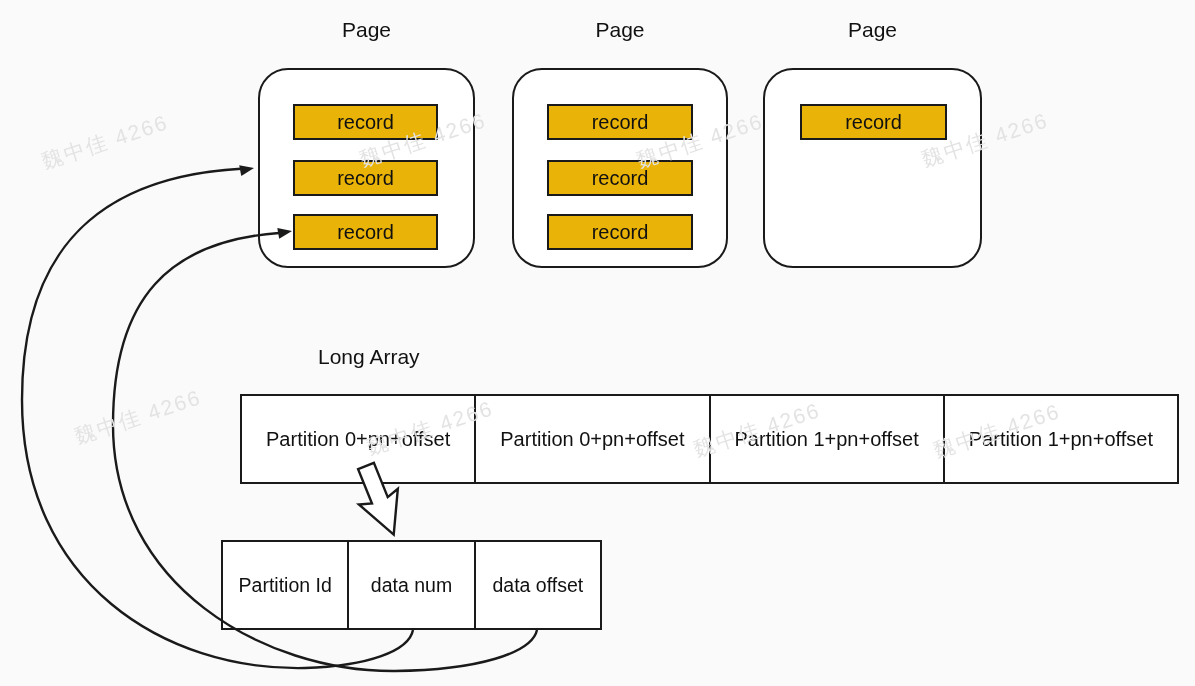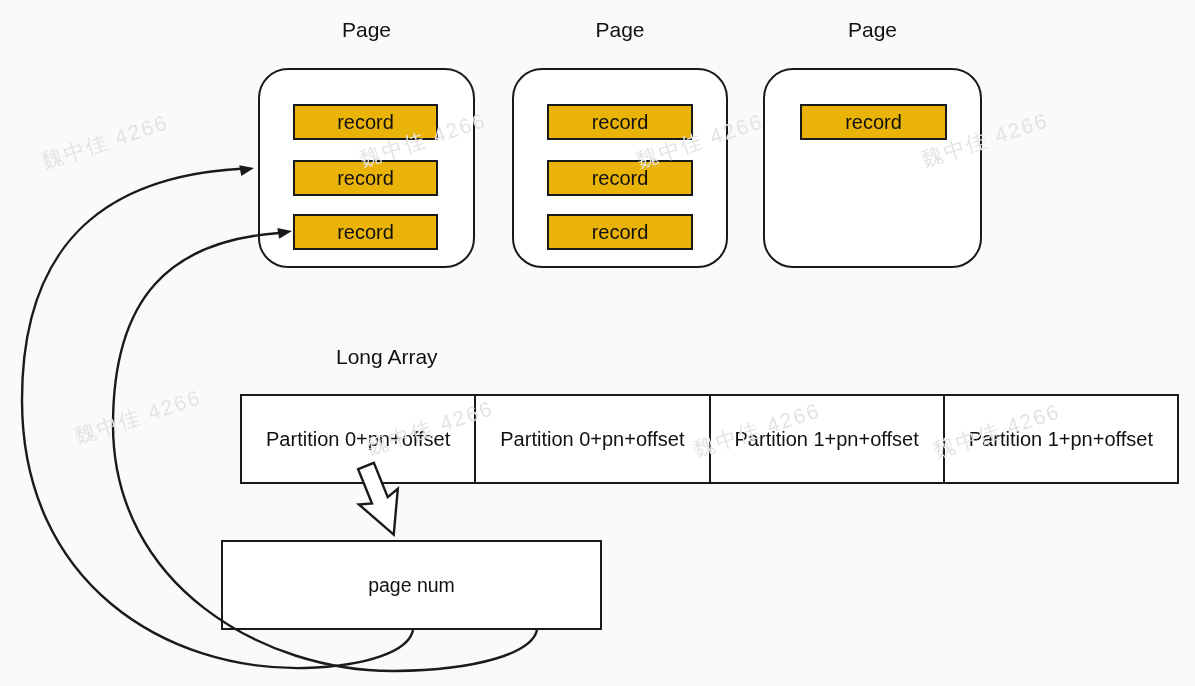--- a/index.html
+++ b/index.html
@@ -27,21 +27,21 @@
   .pl1{left:258px;top:18px;width:217px;}
   .pl2{left:512px;top:18px;width:216px;}
   .pl3{left:763px;top:18px;width:219px;}
   .p1r1{left:293px;top:104px;width:145px;height:36px;}
   .p1r2{left:293px;top:160px;width:145px;height:36px;}
   .p1r3{left:293px;top:214px;width:145px;height:36px;}
   .p2r1{left:547px;top:104px;width:146px;height:36px;}
   .p2r2{left:547px;top:160px;width:146px;height:36px;}
   .p2r3{left:547px;top:214px;width:146px;height:36px;}
   .p3r1{left:800px;top:104px;width:147px;height:36px;}
-  .la-label{left:336px;top:345px;text-align:right;}
+  .la-label{left:318px;top:345px;text-align:right;}
   .long-array{
     position:absolute;left:240px;top:394px;width:939px;height:90px;
     border:2.5px solid #1a1a1a;background:#ffffff;box-sizing:border-box;
     display:flex;
   }
   .la-cell{
     flex:1;display:flex;align-items:center;justify-content:center;
     font-size:20px;box-sizing:border-box;
   }
   .la-cell + .la-cell{border-left:2.5px solid #1a1a1a;}
@@ -100,21 +100,23 @@
 
   <div class="lbl la-label">Long Array</div>
   <div class="long-array">
     <div class="la-cell">Partition 0+pn+offset</div>
     <div class="la-cell">Partition 0+pn+offset</div>
     <div class="la-cell">Partition 1+pn+offset</div>
     <div class="la-cell">Partition 1+pn+offset</div>
   </div>
 
   <div class="record-struct">
-    <div class="rs-cell">page num</div>
+    <div class="rs-cell">Partition Id</div>
+    <div class="rs-cell">data num</div>
+    <div class="rs-cell">data offset</div>
   </div>
 
   <svg id="overlay" viewBox="0 0 1195 686" xmlns="http://www.w3.org/2000/svg">
 
     <path d="M 413 630 C 409 651, 368 666, 305 668 C 165 671, 22 583, 22 400 C 22 237, 112 176, 241 168.7" fill="none" stroke="#1a1a1a" stroke-width="2.4"></path>
     <polygon points="254,168 241.3,176.1 239.2,165.3" fill="#1a1a1a"></polygon>
 
     <path d="M 537 630 C 532 653, 478 670, 395 671 C 263 672, 113 585, 113 425 C 113 297, 170 241, 279 233" fill="none" stroke="#1a1a1a" stroke-width="2.4"></path>
     <polygon points="292,231 279.2,238.8 277.3,228" fill="#1a1a1a"></polygon>
 

